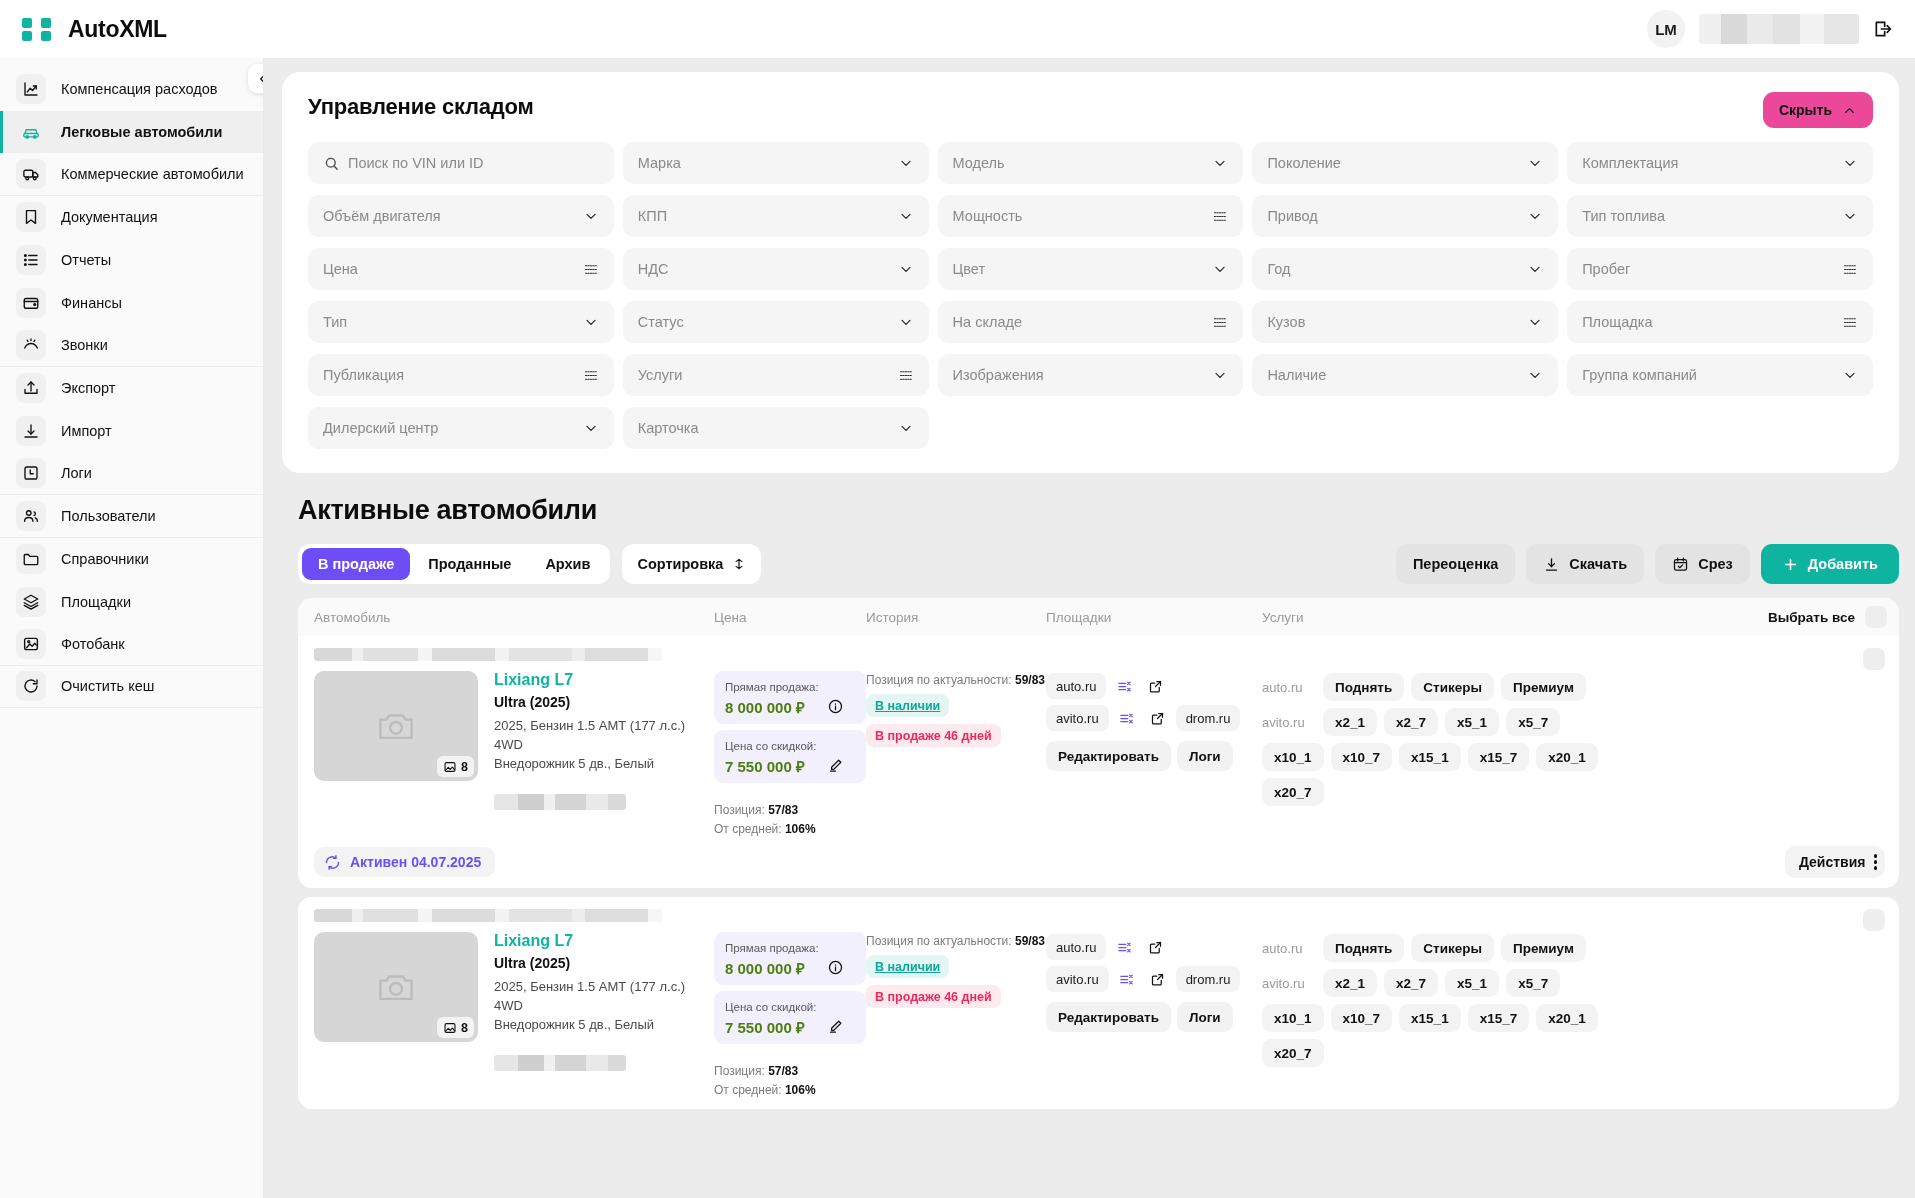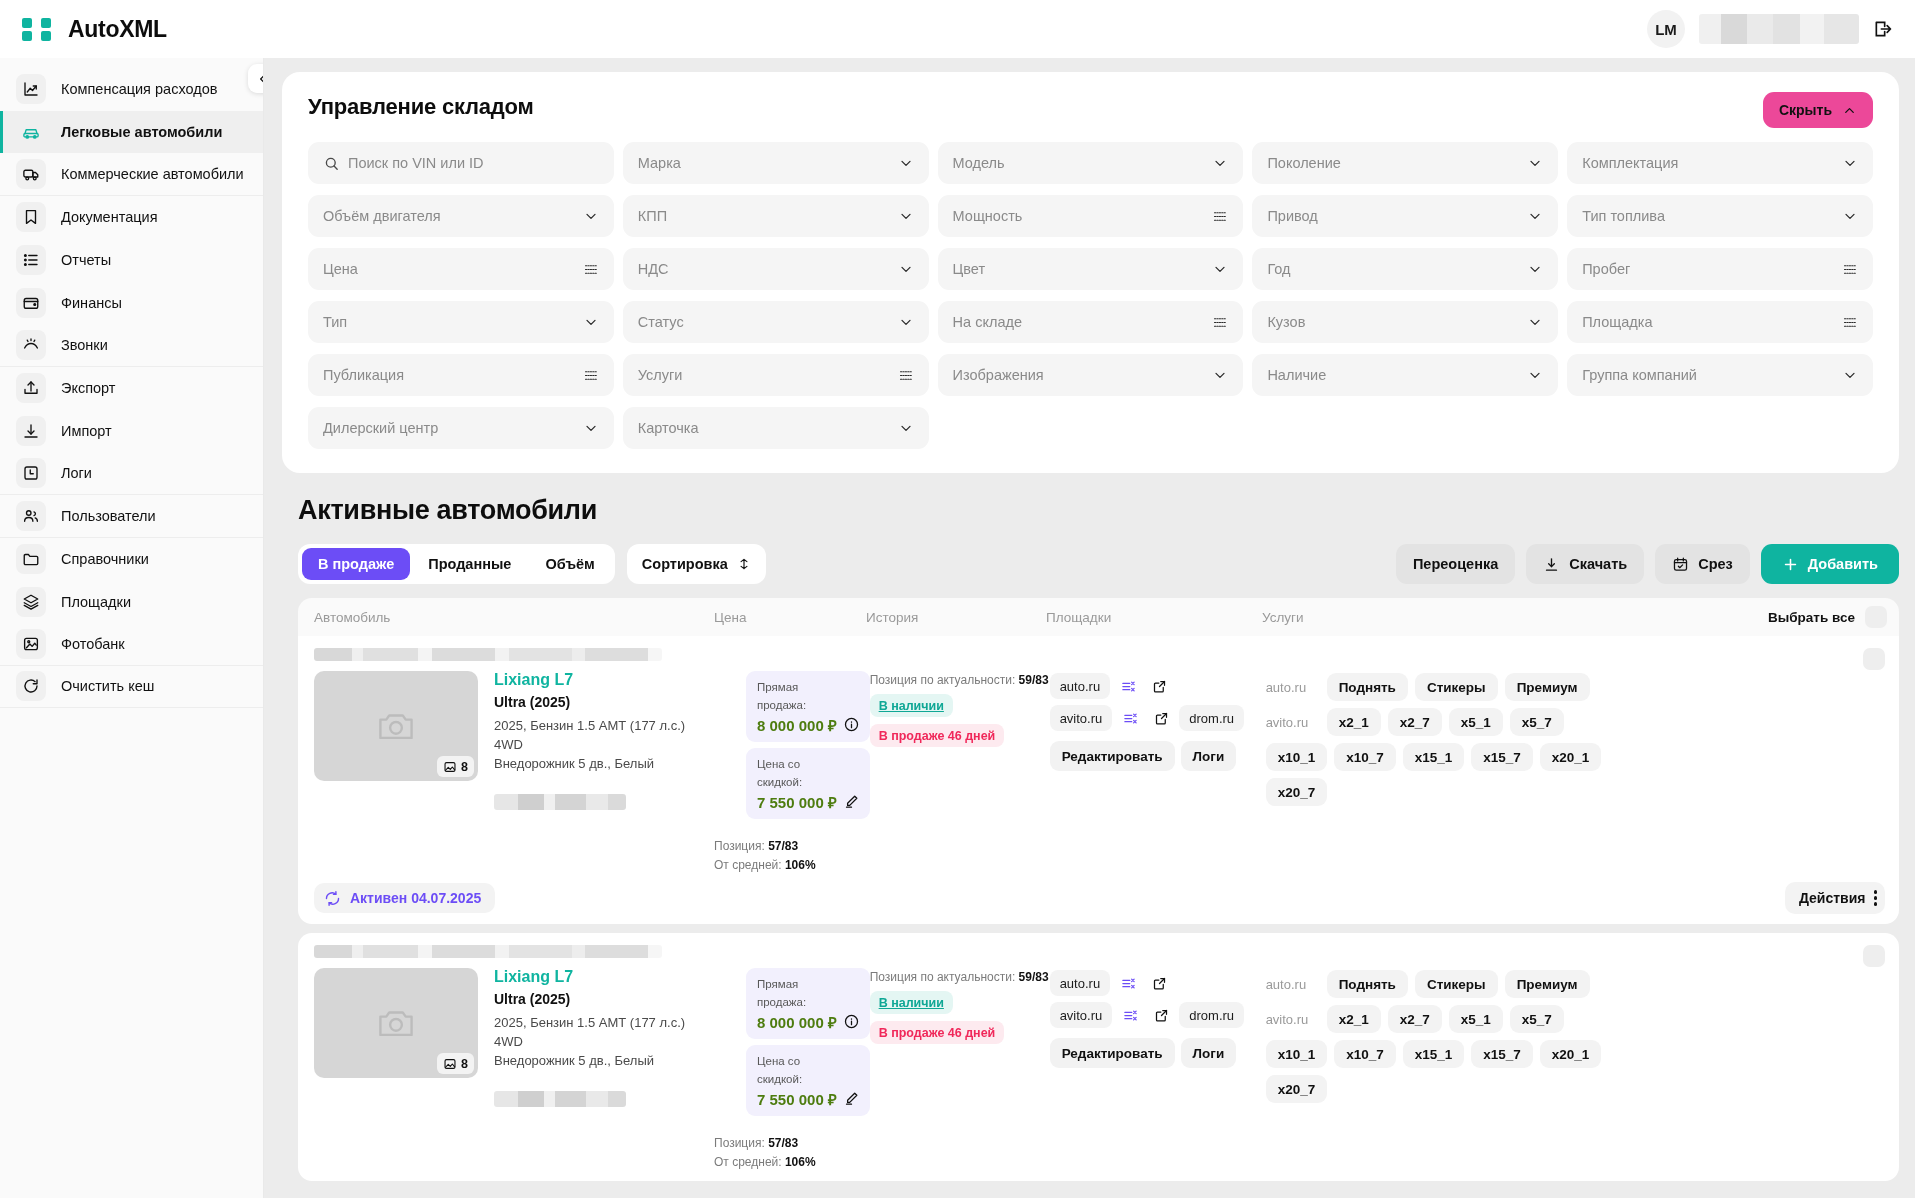--- a/index.html
+++ b/index.html
@@ -152,21 +152,21 @@
   }
   .car-title { font-size: 16px; font-weight: 700; color: #0fb4a0; cursor: pointer; }
   .car-trim { font-size: 14px; font-weight: 600; color: #111; margin-top: 5px; }
   .car-specs { font-size: 13px; color: #4a4a4a; margin-top: 7px; line-height: 1.45; }
   .plate-redact {
     margin-top: 20px; width: 132px; height: 16px; border-radius: 3px;
     background:
       linear-gradient(90deg,#e6e6e6 0 18%,#cfcfcf 18% 38%,#f0f0f0 38% 46%,#d4d4d4 46% 70%,#e9e9e9 70% 86%,#dadada 86% 100%);
   }
   .col-price { flex: 0 0 152px; }
-  .pricebox { background: #f2f0fd; border-radius: 9px; padding: 6px 10px 7px 11px; display: flex; align-items: flex-end; gap: 6px; margin-left: 32px; }
+  .pricebox { background: #f2f0fd; border-radius: 9px; padding: 6px 22px 7px 11px; display: flex; align-items: flex-end; gap: 6px; }
   .pricebox + .pricebox { margin-top: 6px; }
   .pb-l { flex: 1 1 auto; }
   .pb-cap { font-size: 11.5px; color: #585858; }
   .pb-val { font-size: 15px; font-weight: 700; color: #4d7c0f; margin-top: 2px; white-space: nowrap; }
   .pb-ico { width: 17px; height: 17px; margin-bottom: 2px; color: #111; cursor: pointer; flex: 0 0 17px; }
   .pos-block { margin-top: 18px; font-size: 12px; color: #7b7b7b; line-height: 1.55; }
   .pos-block b { color: #111; font-weight: 700; }
   .col-hist { flex: 0 0 180px; padding-top: 2px; }
   .hist-line { font-size: 12px; color: #7b7b7b; white-space: nowrap; }
   .hist-line b { color: #111; font-weight: 700; }
@@ -628,21 +628,21 @@
             </div>
           </div>
       </section>
 
       <h2 class="section-title">Активные автомобили</h2>
 
       <div class="toolbar">
         <div class="tabs" id="tabs">
             <button class="tab active">В продаже</button>
             <button class="tab">Проданные</button>
-            <button class="tab">Объём</button>
+            <button class="tab">Архив</button>
           </div>
         <div class="sortbox">
           <span>Сортировка</span>
           <span>
             <svg viewBox="0 0 24 24" width="14" height="14" fill="none" stroke="#111" stroke-width="2" stroke-linecap="round" stroke-linejoin="round">
               <path d="M12 4v16M7 8l5-4 5 4M7 16l5 4 5-4"></path>
               </svg>
           </span>
         </div>
         <div class="tool-right" id="tool-actions">

